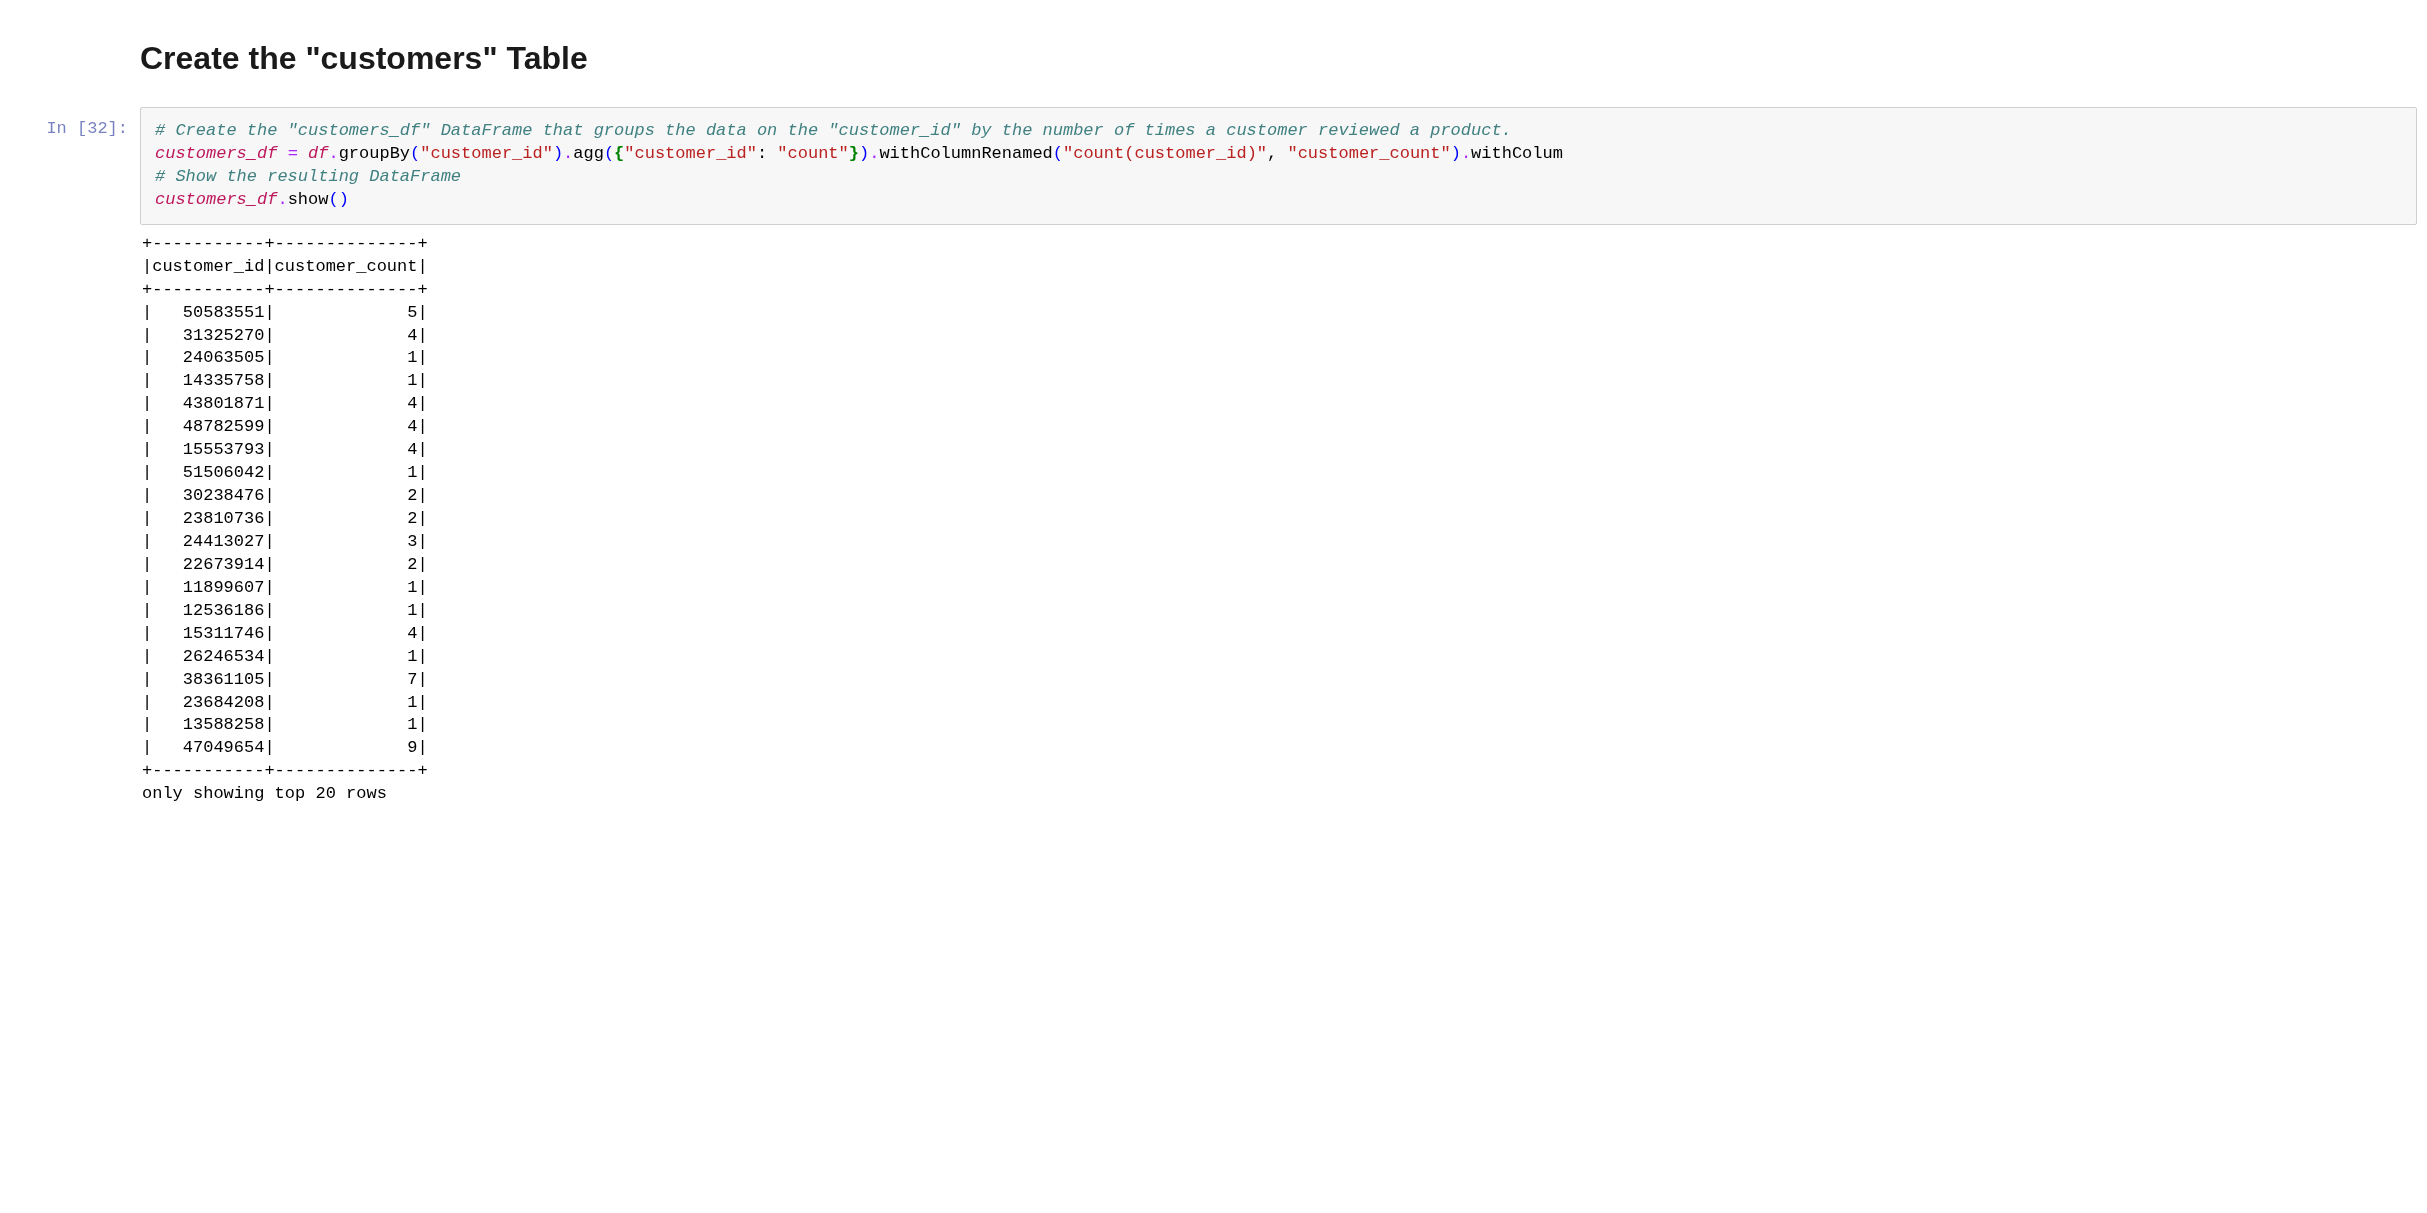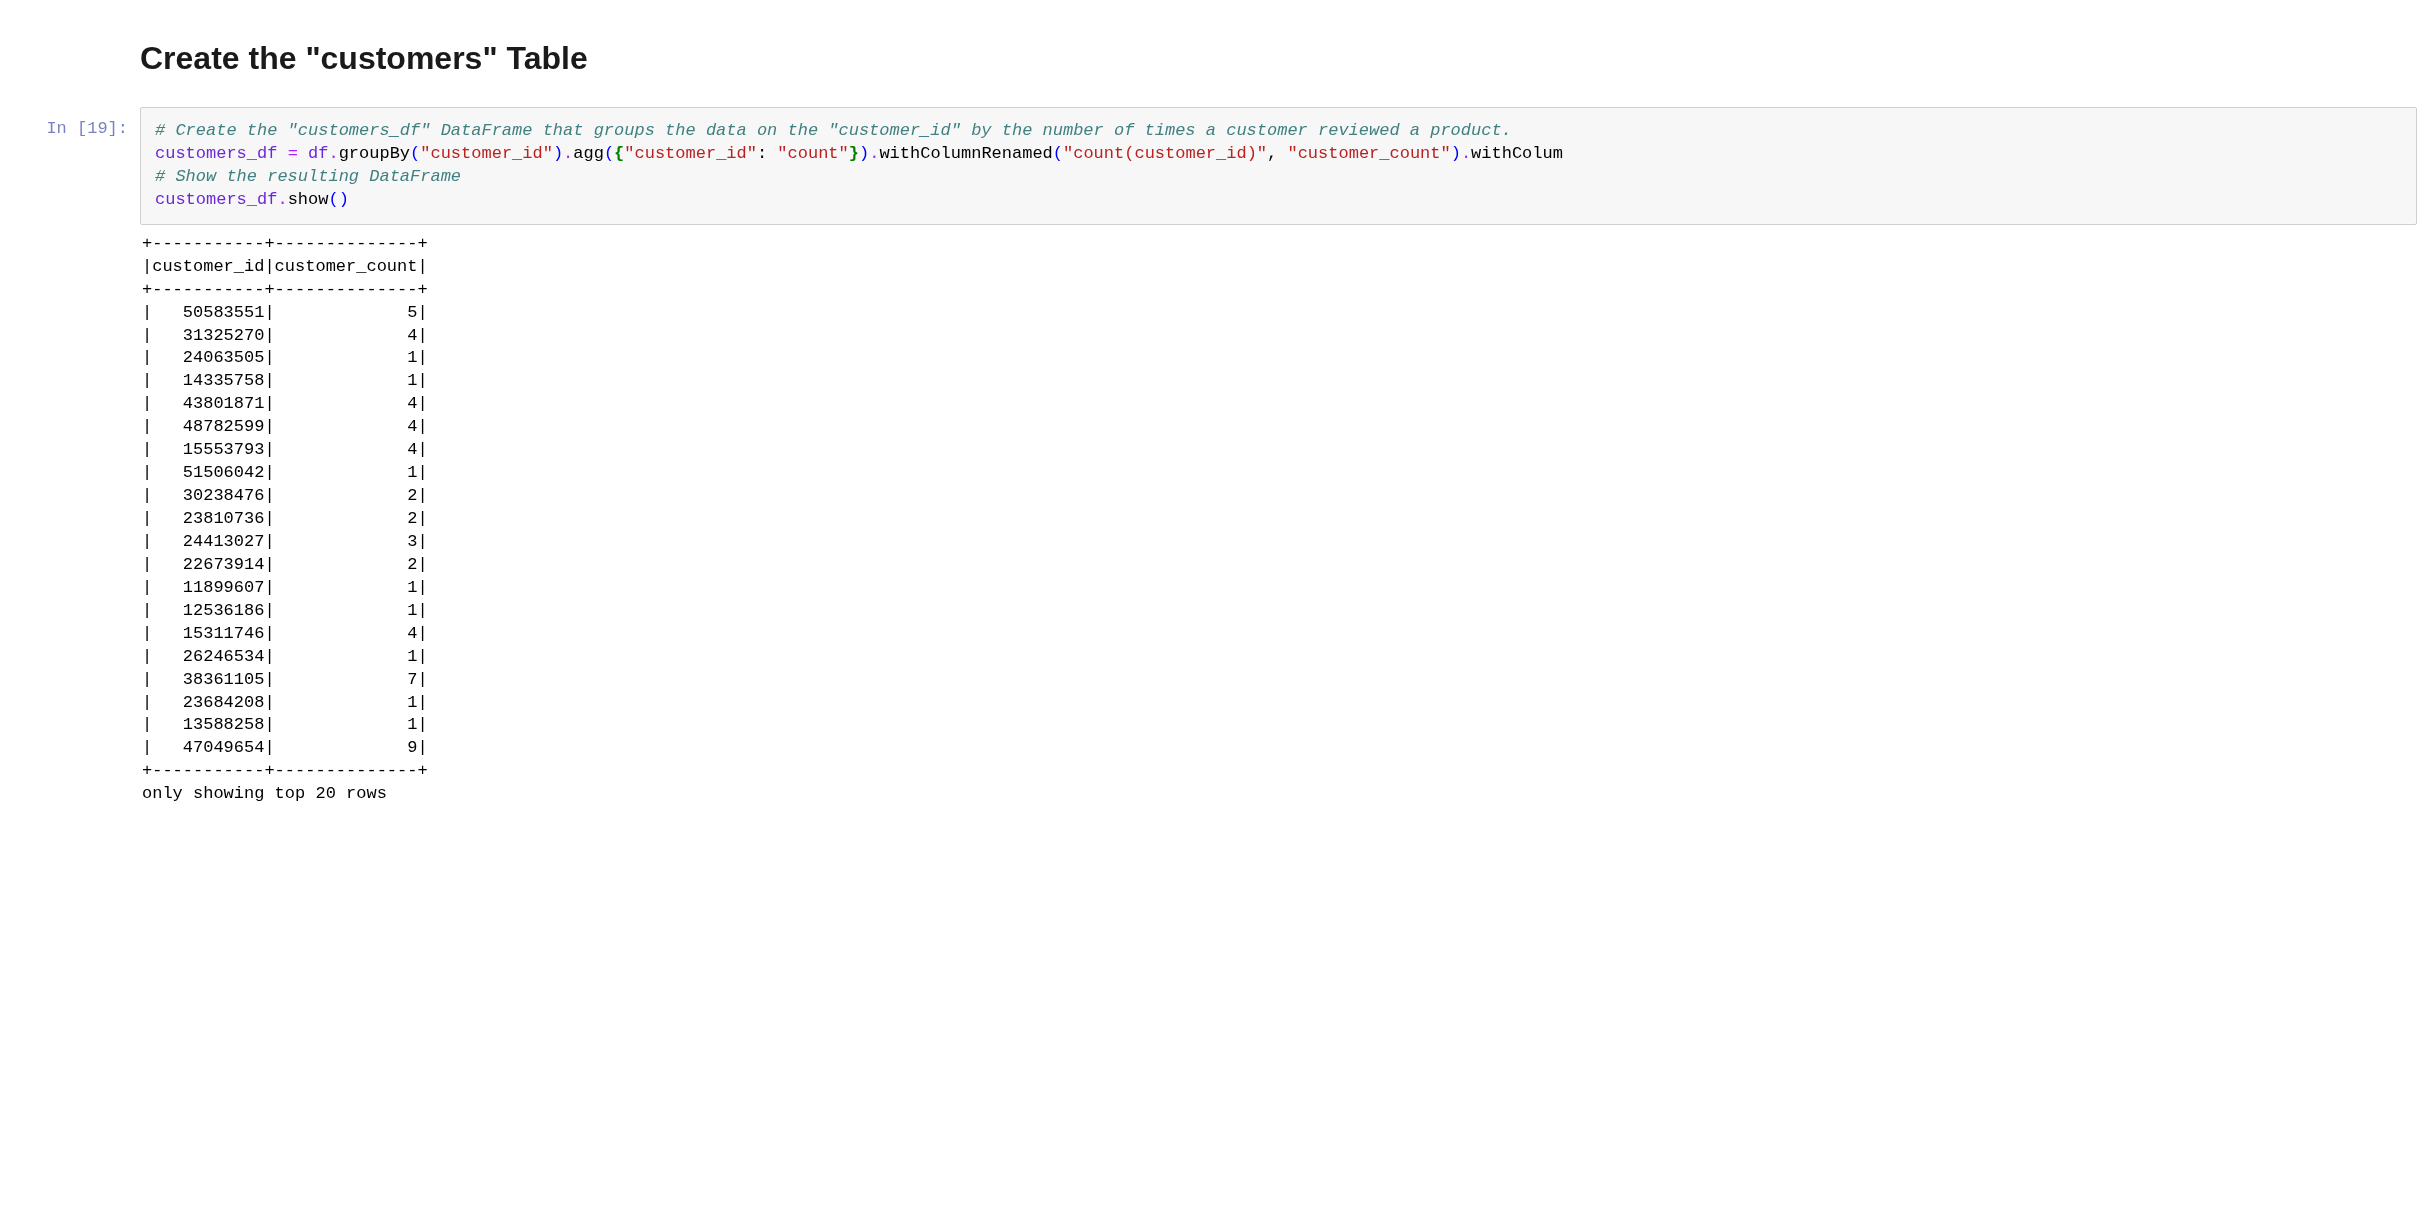--- a/index.html
+++ b/index.html
@@ -55,21 +55,21 @@
       line-height: 1.35;
       overflow-x: hidden;
       white-space: pre;
       color: #000;
     }
     .code-line {
       white-space: pre;
       overflow: hidden;
     }
     .cm-comment { color: #408080; font-style: italic; }
-    .cm-var { color: #6d28d9; }
+    .cm-var { color: #be185d; font-style: italic; }
     .cm-op { color: #AA22FF; }
     .cm-punct { color: #000; }
     .cm-call { color: #000; font-family: Liberation Mono, monospace; }
     .cm-string { color: #BA2121; }
     .cm-brace { color: #008000; font-weight: bold; }
     .cm-paren { color: #0000FF; }
     .cm-dot { color: #AA22FF; }
 
     .output-cell {
       display: flex;
@@ -90,21 +90,21 @@
 </head>
 <body>
 
 <div class="notebook">
 
   <div class="heading-cell">
     <h2>Create the "customers" Table</h2>
   </div>
 
   <div class="code-cell">
-    <div class="prompt input-prompt">In [19]:</div>
+    <div class="prompt input-prompt">In [32]:</div>
     <div class="input-area"><div class="code-line"><span class="cm-comment"># Create the "customers_df" DataFrame that groups the data on the "customer_id" by the number of times a customer reviewed a product.</span></div><div class="code-line"><span class="cm-var">customers_df </span><span class="cm-op">=</span><span class="cm-var"> df</span><span class="cm-dot">.</span><span class="cm-call">groupBy</span><span class="cm-paren">(</span><span class="cm-string">"customer_id"</span><span class="cm-paren">)</span><span class="cm-dot">.</span><span class="cm-call">agg</span><span class="cm-paren">(</span><span class="cm-brace">{</span><span class="cm-string">"customer_id"</span><span class="cm-punct">: </span><span class="cm-string">"count"</span><span class="cm-brace">}</span><span class="cm-paren">)</span><span class="cm-dot">.</span><span class="cm-call">withColumnRenamed</span><span class="cm-paren">(</span><span class="cm-string">"count(customer_id)"</span><span class="cm-punct">, </span><span class="cm-string">"customer_count"</span><span class="cm-paren">)</span><span class="cm-dot">.</span><span class="cm-call">withColum</span></div><div class="code-line"><span class="cm-comment"># Show the resulting DataFrame</span></div><div class="code-line"><span class="cm-var">customers_df</span><span class="cm-dot">.</span><span class="cm-call">show</span><span class="cm-paren">()</span></div></div>
   </div>
 
   <div class="output-cell">
     <div class="prompt"></div>
     <pre class="output-area" id="output-pre">+-----------+--------------+
 |customer_id|customer_count|
 +-----------+--------------+
 |   50583551|             5|
 |   31325270|             4|

